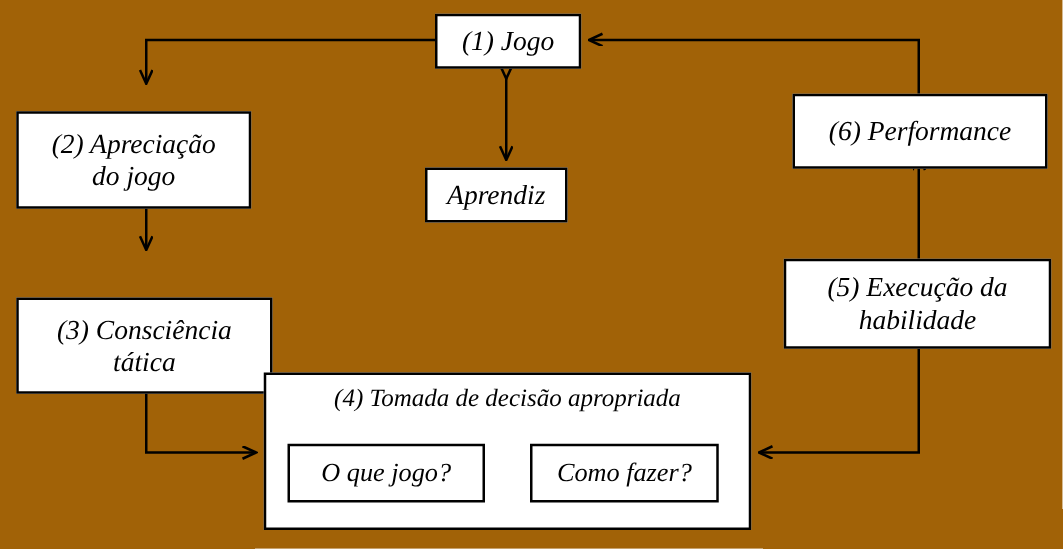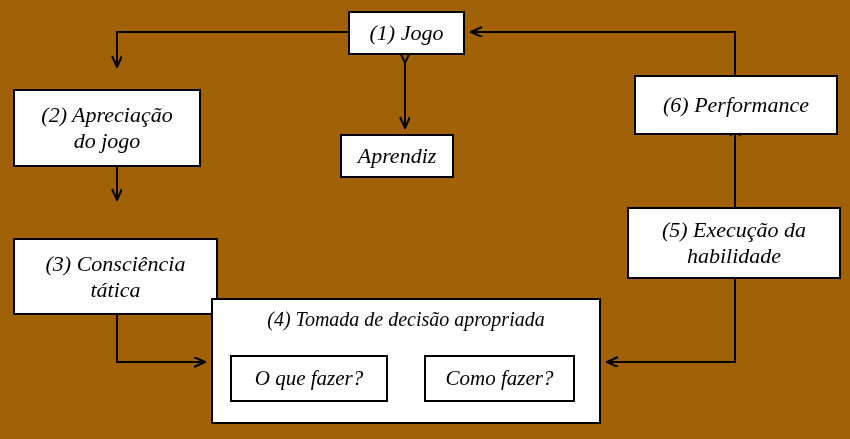--- a/index.html
+++ b/index.html
@@ -124,21 +124,21 @@
   <div class="node" id="node-aprendiz">Aprendiz</div>
 
   <div class="node" id="node-apreciacao">(2) Apreciação
 do jogo</div>
 
   <div class="node" id="node-consciencia">(3) Consciência
 tática</div>
 
   <div class="node group" id="node-tomada">
     <div class="group-title">(4) Tomada de decisão apropriada</div>
-    <div class="subnode" id="sub-oque">O que fazer?</div>
+    <div class="subnode" id="sub-oque">O que jogo?</div>
     <div class="subnode" id="sub-como">Como fazer?</div>
   </div>
 
   <div class="node" id="node-execucao">(5) Execução da
 habilidade</div>
 
   <div class="node" id="node-performance">(6) Performance</div>
 
 </div>
 

